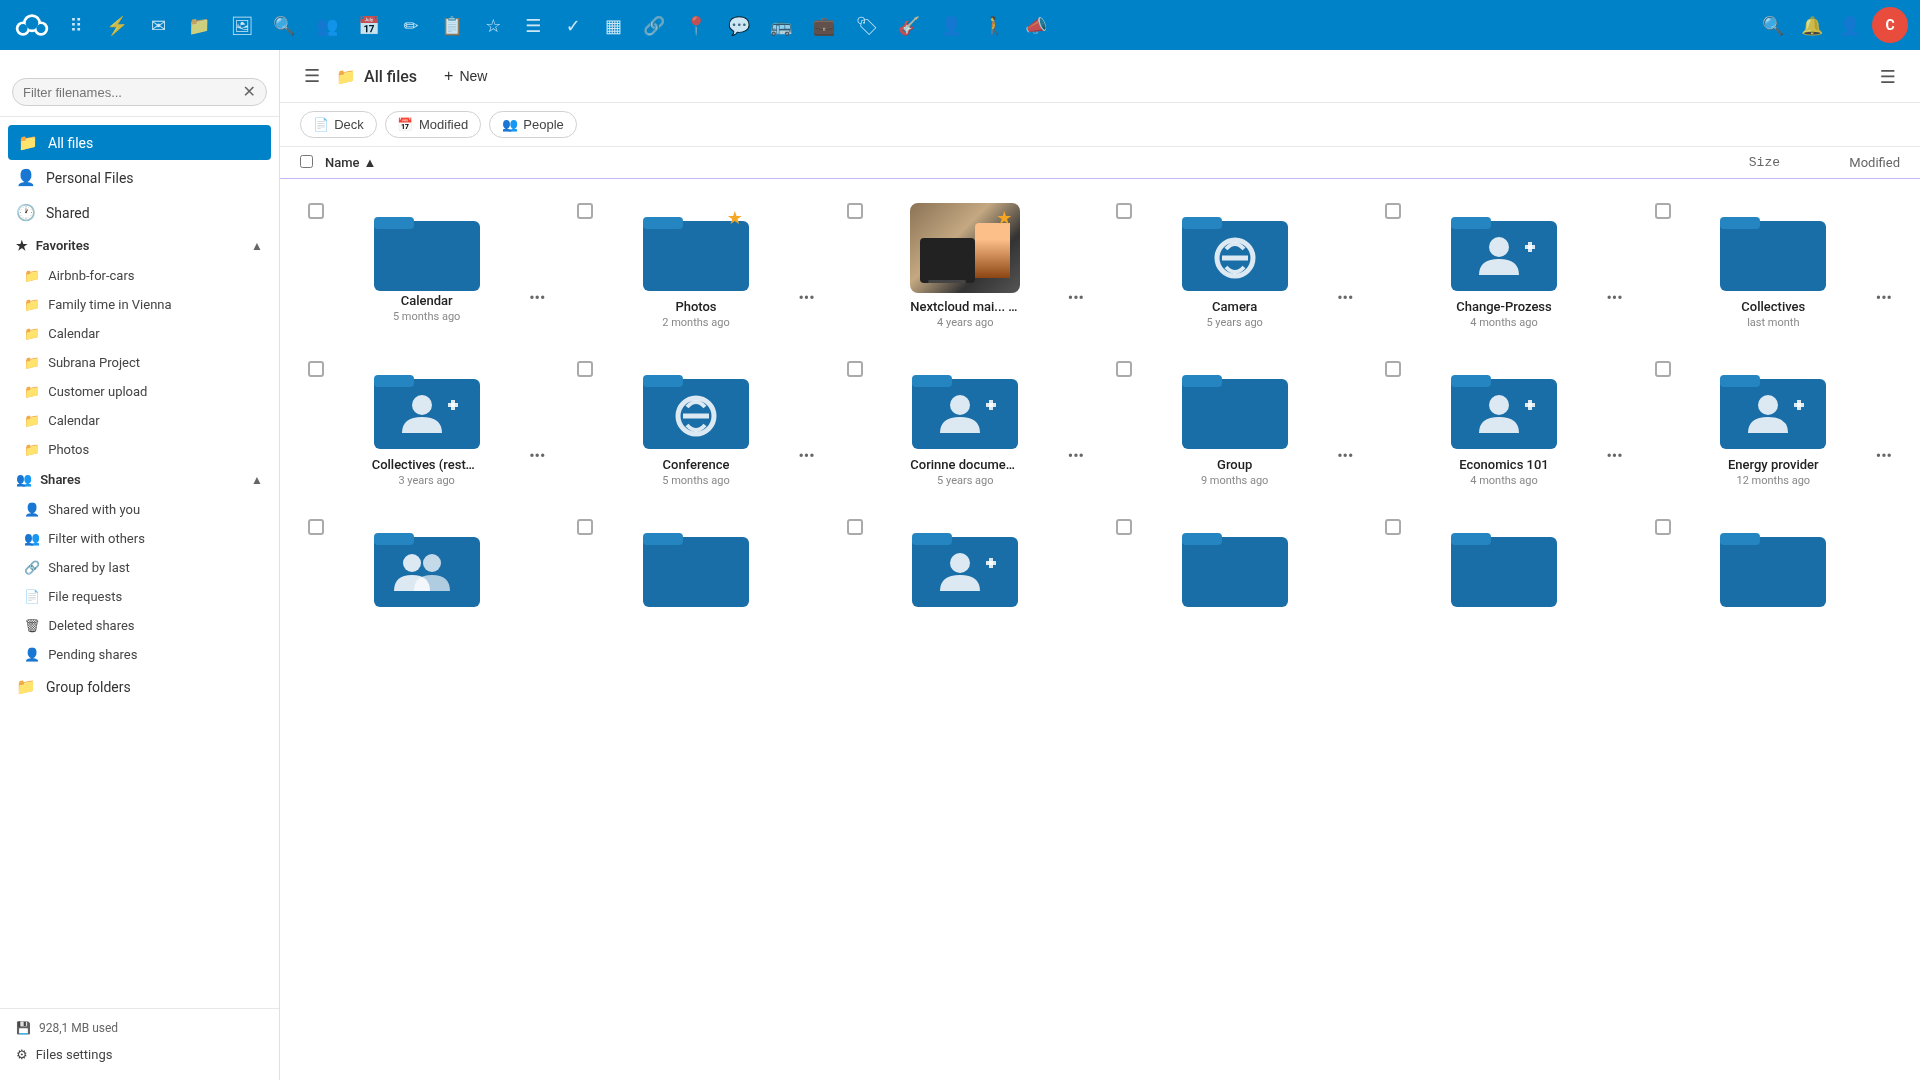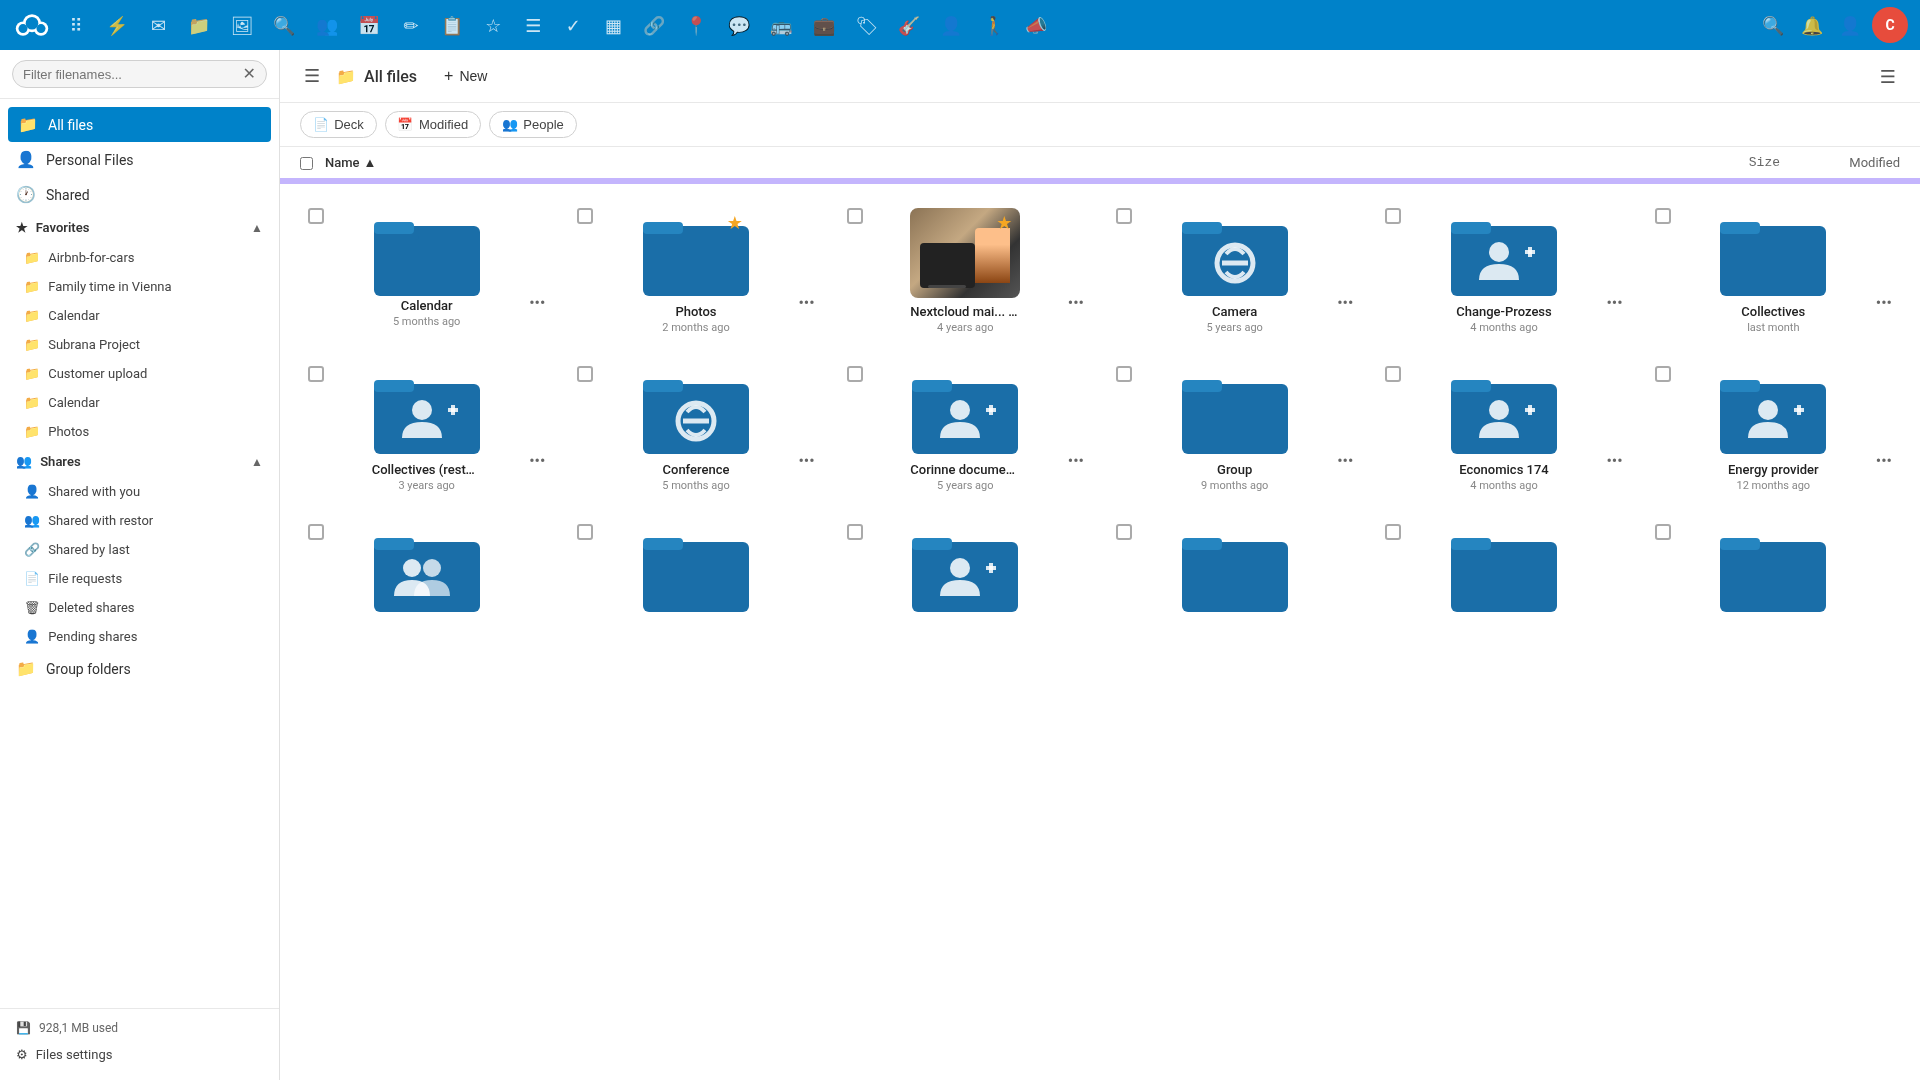--- a/index.html
+++ b/index.html
@@ -59,20 +59,21 @@
       border-bottom: 1px solid #e8e8e8;
     }
     .search-input-wrap {
       position: relative;
       display: flex;
       align-items: center;
       background: #f5f5f5;
       border: 1px solid #d0d0d0;
       border-radius: 20px;
       padding: 5px 10px;
+      margin-top: 18px;
     }
     .search-input-wrap input {
       border: none;
       background: transparent;
       outline: none;
       font-size: 13px;
       width: 100%;
       color: #333;
     }
     .search-clear {
@@ -185,23 +186,23 @@
       border-radius: 20px;
       background: #fff;
       font-size: 13px;
       cursor: pointer;
       color: #444;
     }
 
     
     .table-header {
       display: flex;
-      align-items: flex-end;
+      align-items: flex-start;
       padding: 8px 20px;
-      border-bottom: 6px solid #c4b5fd;
+      border-bottom: 1px solid #c4b5fd;
       font-size: 13px;
       color: #666;
     }
     .table-checkbox { margin-right: 12px; }
     .col-name { flex: 1; display: flex; align-items: center; gap: 4px; cursor: pointer; font-weight: 500; color: #333; }
     .col-size { width: 80px; text-align: right; font-family: Liberation Mono, monospace; }
     .col-modified { width: 120px; text-align: right; }
 
     
     .files-area {
@@ -399,21 +400,21 @@
         </span>
         <span class="chevron">▲</span>
       </div>
       <div class="section-children">
         <div class="section-child">
           <span>👤</span>
           <span>Shared with you</span>
         </div>
         <div class="section-child">
           <span>👥</span>
-          <span>Shared with restor</span>
+          <span>Filter with others</span>
         </div>
         <div class="section-child">
           <span>🔗</span>
           <span>Shared by last</span>
         </div>
         <div class="section-child">
           <span>📄</span>
           <span>File requests</span>
         </div>
         <div class="section-child">
@@ -661,21 +662,21 @@
           <div class="file-item-checkbox"></div>
           <svg width="110" height="90" viewBox="0 0 110 90" style="margin-bottom:6px;">
             <rect x="2" y="18" width="106" height="70" rx="6" fill="#1a6ea8"></rect>
             <rect x="2" y="14" width="40" height="12" rx="4" fill="#2585c0"></rect>
             <circle cx="50" cy="44" r="10" fill="rgba(255,255,255,0.85)"></circle>
             <path d="M30 72 Q30 56 50 56 Q70 56 70 72" fill="rgba(255,255,255,0.85)"></path>
             <line x1="76" y1="44" x2="86" y2="44" stroke="rgba(255,255,255,0.85)" stroke-width="4"></line>
             <line x1="81" y1="39" x2="81" y2="49" stroke="rgba(255,255,255,0.85)" stroke-width="4"></line>
           </svg>
           <div class="file-meta">
-            <span class="file-name">Economics 174</span>
+            <span class="file-name">Economics 101</span>
           </div>
           <span class="file-modified">4 months ago</span>
           <span class="file-actions">•••</span>
         </div>
 
         <div class="file-item">
           <div class="file-item-checkbox"></div>
           <svg width="110" height="90" viewBox="0 0 110 90" style="margin-bottom:6px;">
             <rect x="2" y="18" width="106" height="70" rx="6" fill="#1a6ea8"></rect>
             <rect x="2" y="14" width="40" height="12" rx="4" fill="#2585c0"></rect>

